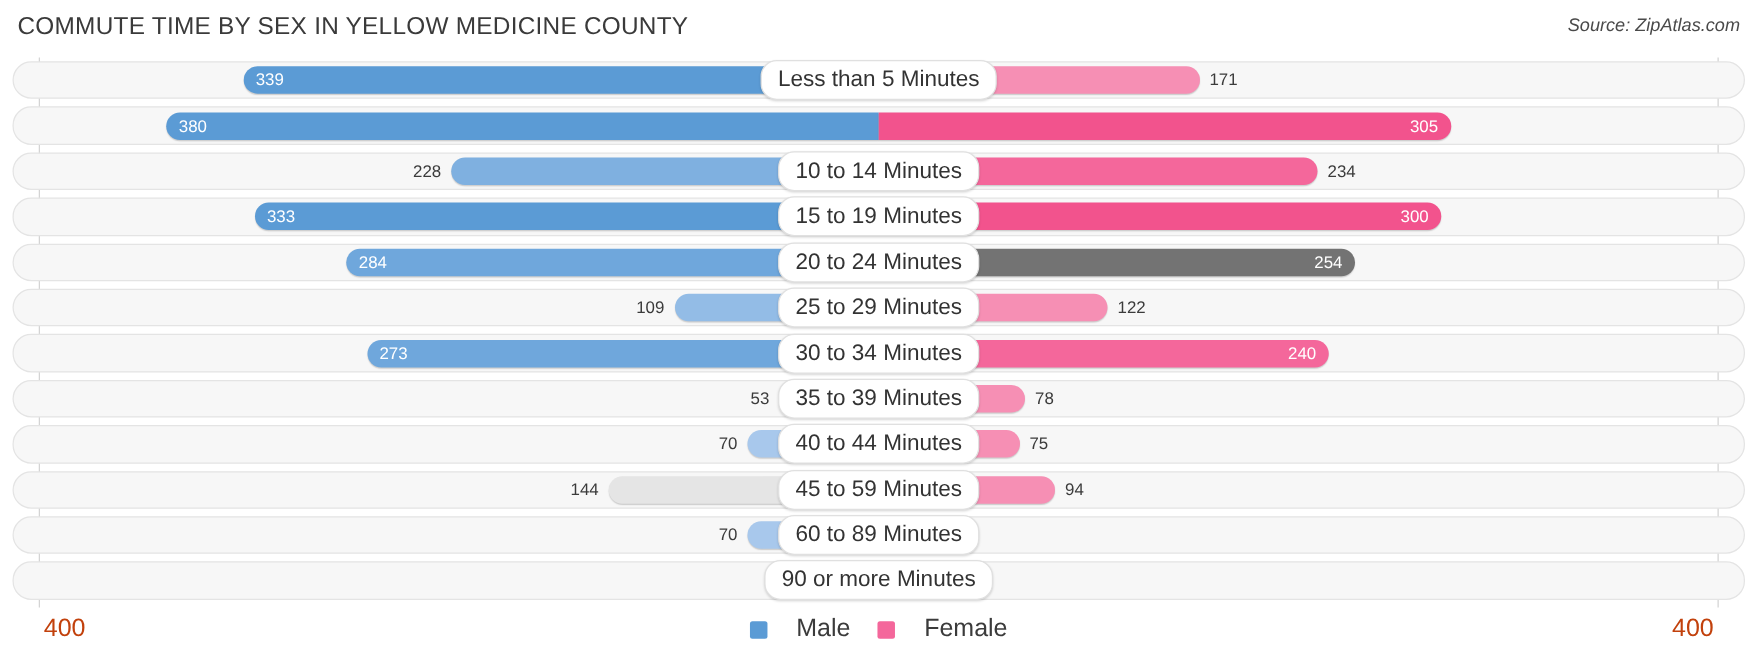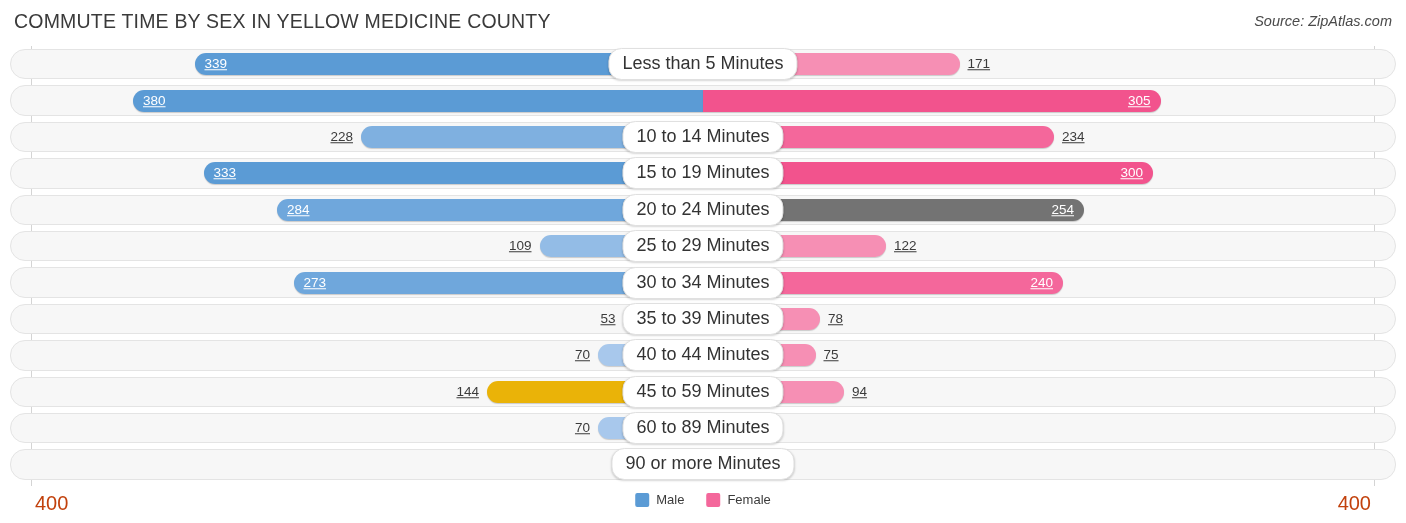--- a/index.html
+++ b/index.html
@@ -107,21 +107,20 @@
     border-radius: 0 11px 11px 0;
     box-shadow: 0 1px 1px rgba(0,0,0,0.18);
   }
   .bar-value {
     position: absolute;
     top: 50%;
     transform: translateY(-50%);
     font-size: 13.5px;
     white-space: nowrap;
     line-height: 1;
-    text-decoration: underline;
   }
   .bar.male .bar-value.inside  { left: 10px;  color: #ffffff; }
   .bar.male .bar-value.outside { right: calc(100% + 8px); color: #3b3b3b; }
   .bar.female .bar-value.inside  { right: 10px; color: #ffffff; }
   .bar.female .bar-value.outside { left: calc(100% + 8px); color: #3b3b3b; }
 
   .center-label {
     position: absolute;
     left: 50%;
     top: 50%;
@@ -157,22 +156,22 @@
     left: 50%;
     top: 6px;
     transform: translateX(-50%);
     display: flex;
     align-items: center;
     gap: 22px;
   }
   .legend-item {
     display: flex;
     align-items: center;
-    gap: 7px;
-    font-size: 13px;
+    gap: 23px;
+    font-size: 20px;
     color: #3b3b3b;
   }
   .legend-swatch {
     width: 14px;
     height: 14px;
     border-radius: 2px;
     display: inline-block;
   }
 </style>
 </head>
@@ -292,21 +291,21 @@
             </div>
             <div class="bar female" style="width: 112.5px; background: rgb(246, 143, 180);">
               <span class="bar-value outside">75</span>
             </div>
           </div>
           <div class="center-label">40 to 44 Minutes</div>
         </div>
         <div class="row">
           <div class="track"></div>
           <div class="bars">
-            <div class="bar male" style="width: 216px; background: #eab308;">
+            <div class="bar male" style="width: 216px; background: #e5e5e5;">
               <span class="bar-value outside">144</span>
             </div>
             <div class="bar female" style="width: 141px; background: rgb(246, 143, 180);">
               <span class="bar-value outside">94</span>
             </div>
           </div>
           <div class="center-label">45 to 59 Minutes</div>
         </div>
         <div class="row">
           <div class="track"></div>

